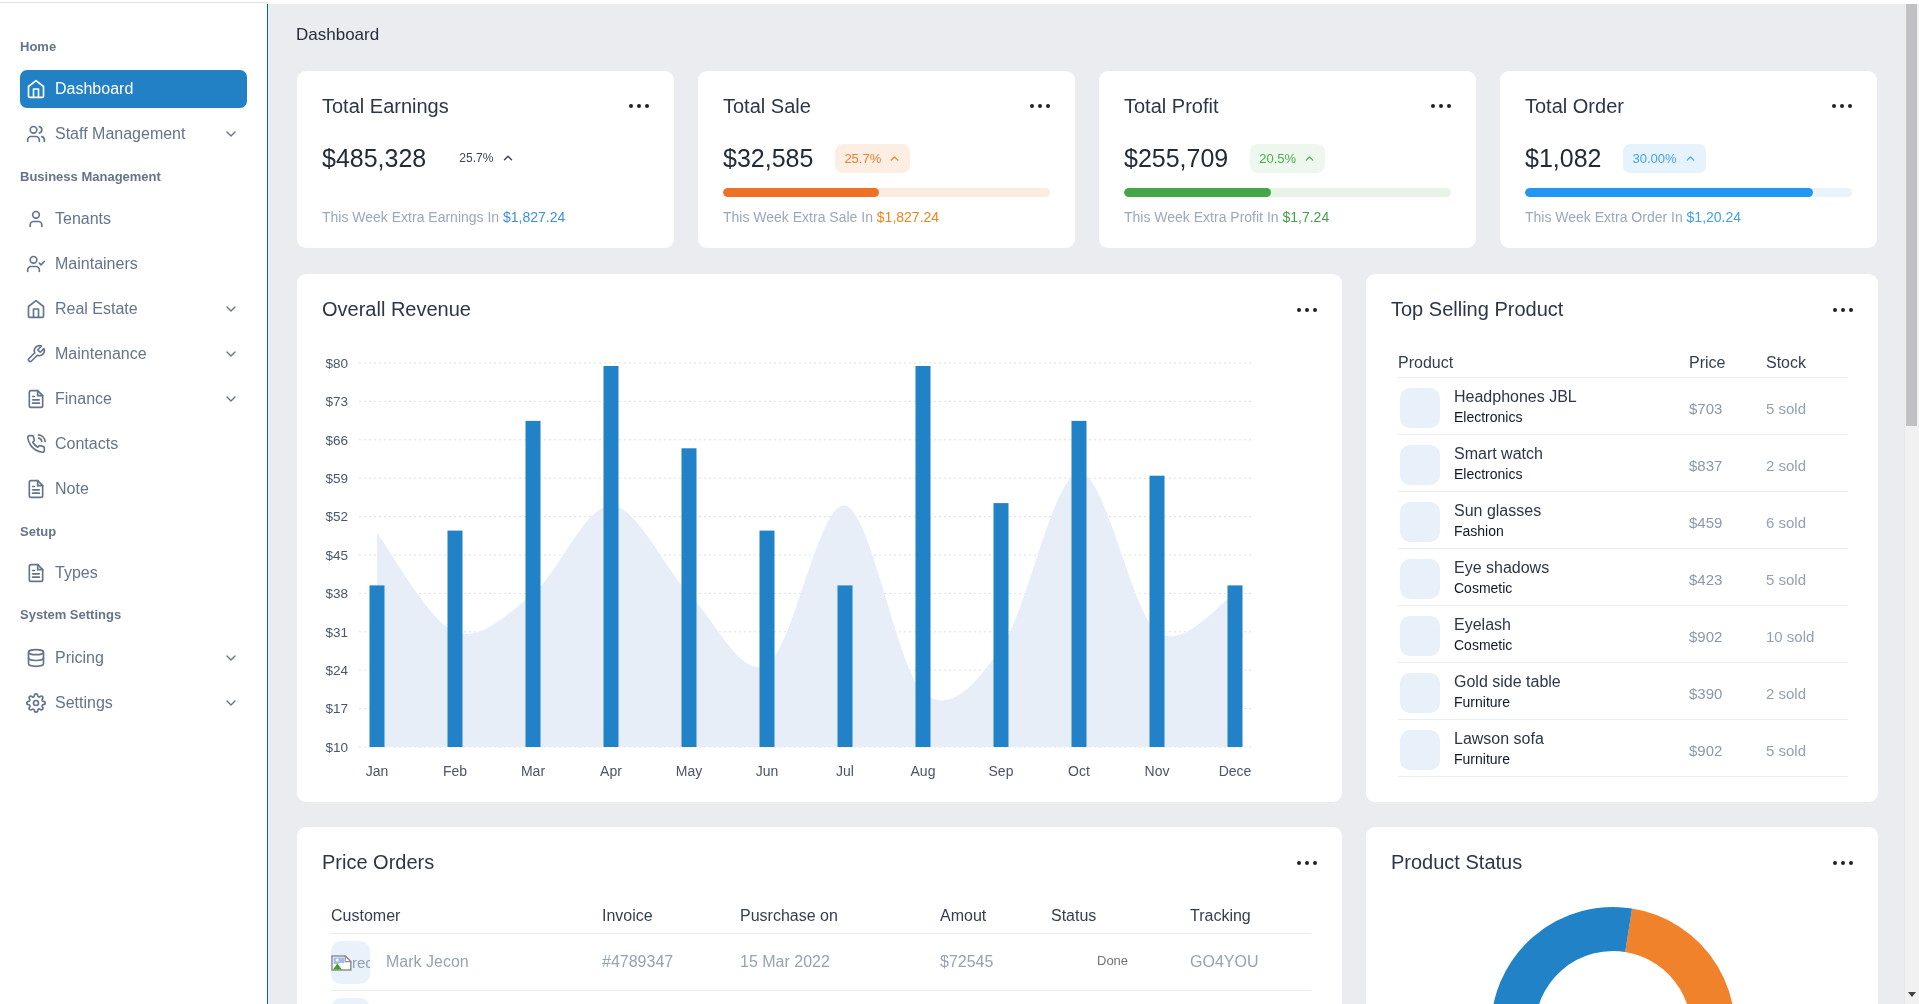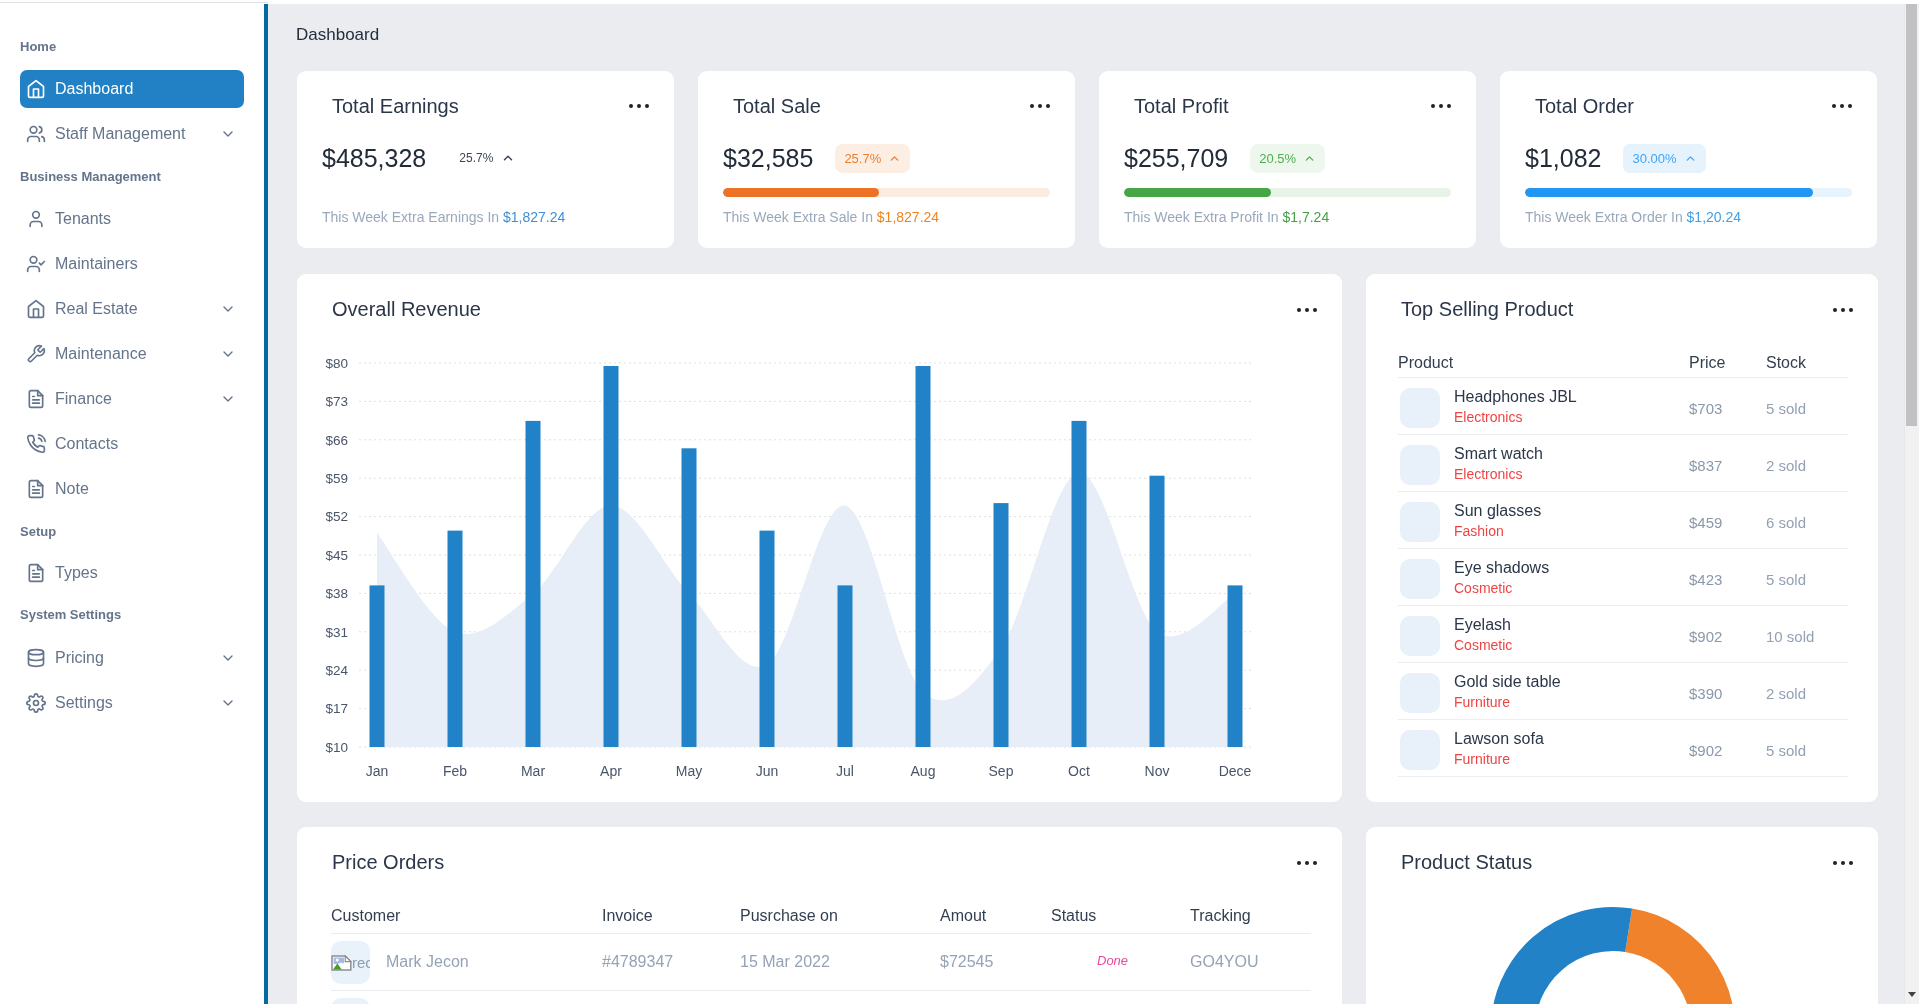--- a/index.html
+++ b/index.html
@@ -1,31 +1,31 @@
 <!DOCTYPE html>
 <html><head>
 <meta charset="utf-8">
 <style>
 * { margin:0; padding:0; box-sizing:border-box; }
 html,body { width:1919px; height:1004px; overflow:hidden; font-family:"Liberation Sans",sans-serif; background:#eaecf0; }
 .whitetop { position:absolute; left:0; top:0; width:1919px; height:4px; background:#fff; z-index:5; }
 .sline { position:absolute; left:0; top:0; width:268px; height:1px; background:#dfe1e4; z-index:6; }
-.sidebar { position:absolute; left:0; top:0; width:268px; height:1004px; background:#fff; border-right:4px solid #0369a1; border-top:2px solid #fff; }
+.sidebar { position:absolute; left:0; top:0; width:268px; height:1004px; background:#fff; border-right:1px solid #0369a1; border-top:2px solid #fff; }
 .slabel { font-size:13px; font-weight:bold; color:#64748b; margin:0 0 0 20px; }
 .sitem { display:flex; align-items:center; height:38px; margin:0 20px; border-radius:7px; color:#64748b; font-size:16px; position:relative; }
 .sitem svg { margin:0 0 0 6px; flex:0 0 auto; }
 .sitem span { margin-left:9px; }
 .sitem.active { background:#2181c4; color:#fff; }
 .chev { position:absolute; right:8px; top:11px; }
 .main { position:absolute; left:269px; top:0; width:1636px; height:1004px; }
 h1.pagetitle { position:absolute; left:27px; top:25px; font-size:17px; font-weight:500; color:#242e3e; }
 .card { position:absolute; background:#fff; border-radius:9px; }
 .dots { position:absolute; right:25px; display:flex; gap:4px; }
 .dots i { width:4px; height:4px; background:#222; border-radius:50%; }
-.ctitle { position:absolute; left:35px; font-size:20px; font-weight:500; color:#2b3648;text-align:center; }
+.ctitle { position:absolute; left:25px; font-size:20px; font-weight:500; color:#2b3648;text-align:center; }
 
 .stat { height:177px; width:377px; top:71px; }
 .stat .ctitle { top:24px; }
 .stat .dots { top:33px; }
 .statval { position:absolute; left:25px; top:72px; height:30px; display:flex; align-items:center; }
 .bigval { font-size:25px; font-weight:400; color:#222b38; }
 .pct-plain { margin-left:33px; font-size:12px; color:#3c4656; display:flex; align-items:center; gap:8px; }
 .badge { margin-left:22px; height:29px; display:flex; align-items:center; padding:0 9px; border-radius:8px; font-size:13px; gap:7px; }
 .pbar { position:absolute; left:25px; top:117px; width:327px; height:9px; border-radius:5px; overflow:hidden; }
 .pbar i { display:block; height:9px; border-radius:5px; }
@@ -36,21 +36,21 @@
 .revcard .dots, .topcard .dots, .rocard .dots, .pscard .dots { top:34px; }
 .topcard { left:1097px; top:274px; width:512px; height:528px; }
 .rocard { left:28px; top:827px; width:1045px; height:400px; }
 .pscard { left:1097px; top:827px; width:512px; height:400px; }
 
 .tsp-head { position:absolute; top:80px; left:32px; right:30px; font-size:16px; color:#333f50; }
 .tsp-head b { font-weight:normal; }
 .tsp-row { position:absolute; left:32px; right:30px; height:57px; border-top:1px solid #eaeef2;text-align:right; }
 .thumb { position:absolute; left:2px; top:10px; width:40px; height:40px; background:#e8f0f9; border-radius:10px; }
 .pname { position:absolute; left:56px; top:10px; font-size:16px; color:#2b3648; }
-.pcat { position:absolute; left:56px; top:31px; font-size:14px; color:#ef4444; }
+.pcat { position:absolute; left:56px; top:31px; font-size:14px; color:#0f172a; }
 .pprice { position:absolute; left:291px; top:22px; font-size:15px; color:#8a98ab; }
 .pstock { position:absolute; left:368px; top:22px; font-size:15px; color:#93a1b3; }
 
 .ro-head { position:absolute; top:80px; left:34px; font-size:16px; color:#333f50; }
 .ro-head span { position:absolute; top:0; white-space:nowrap; }
 .ro-line { position:absolute; left:34px; right:31px; top:106px; border-top:1px solid #e8ecf1; }
 .ro-row { position:absolute; left:34px; right:31px; top:107px; height:56px; }
 .ro-row .cell { position:absolute; top:19px; font-size:16px; color:#95a3b6; }
 .rothumb { position:absolute; left:0; top:7px; width:39px; height:43px; background:#e9f1fa; border-radius:10px; overflow:hidden; display:flex; align-items:center; }
 .ro-line2 { position:absolute; left:34px; right:31px; top:163px; border-top:1px solid #e8ecf1; }
@@ -300,21 +300,21 @@
           <path d="M2.6 2.6 H13 V8.4 C9.5 6.2 6.5 9.6 4.8 8.9 L2.6 8.9 Z" fill="#a3bbea"></path>
           <circle cx="6.2" cy="5" r="1.5" fill="#fff"></circle>
           <path d="M2.6 13.6 L6.4 8.4 L10.8 14.4 L2.6 14.4 Z" fill="#44a02a"></path>
         </svg>
         <span style="font-size:15px;color:#8b9cb3;white-space:nowrap;">rece</span>
       </div>
       <div class="cell" style="left:55px;">Mark Jecon</div>
       <div class="cell" style="left:271px;">#4789347</div>
       <div class="cell" style="left:409px;">15 Mar 2022</div>
       <div class="cell" style="left:609px;">$72545</div>
-      <div class="cell" style="left:766px;font-size:13px;color:#ec4899;font-style:italic;">Done</div>
+      <div class="cell" style="left:766px;font-size:13px;color:#737373;">Done</div>
       <div class="cell" style="left:859px;">GO4YOU</div>
     </div>
     <div class="ro-line2"></div>
     <div class="rothumb2"></div>
   </div>
 
   <div class="card pscard">
     <div class="ctitle">Product Status</div>
     <div class="dots">
         <i></i>

